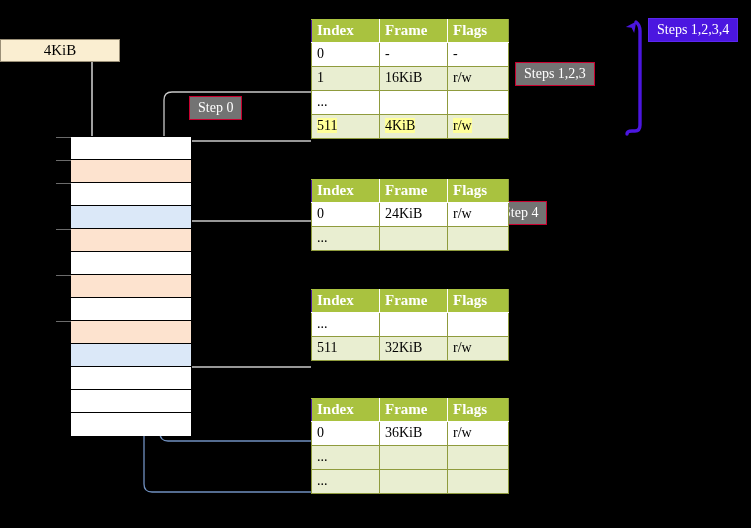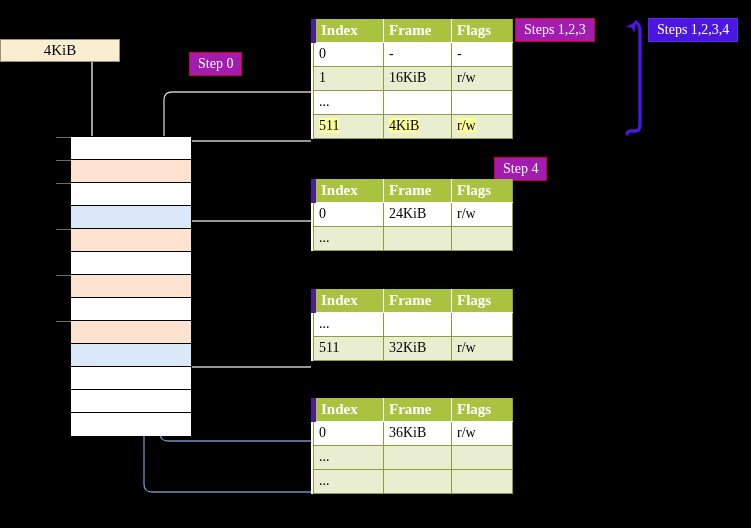--- a/index.html
+++ b/index.html
@@ -18,37 +18,37 @@
     background:#faeed1;border:1px solid #9a8f77;
     font-size:15px;text-align:center;line-height:20px;
     color:#000;
   }
 
   
   .badge{
     font-size:14px;line-height:19px;padding:1px 8px 2px 8px;
     color:#ffffff;white-space:nowrap;text-align:center;
   }
-  .badge-red{background:#a21caf;border:1px solid #c8002f;}
+  .badge-red{background:#737373;border:1px solid #c8002f;margin-top:44px;}
   .badge-blue{background:#4b16e0;border:1px solid #5b27ef;}
 
   
   table.ptbl{
     border-collapse:collapse;position:absolute;
     font-size:14px;background:#ffffff;
     border:1px solid #8f9b3d;
   }
   table.ptbl th{
     background:#a9c23f;color:#ffffff;font-weight:bold;
     text-align:left;padding:2px 5px 3px 5px;
     border:1px solid #ffffff;
     border-top-color:#a9c23f;border-left-color:#8f9b3d;
     font-size:15px;
   }
-  table.ptbl th:first-child{border-left:5px solid #4c1d95;}
+  table.ptbl th:first-child{border-left:1px solid #4c1d95;}
   table.ptbl th:last-child{border-right:1px solid #8f9b3d;}
   table.ptbl td{
     padding:2px 5px 3px 5px;
     border:1px solid #8f9b3d;
     height:18px;vertical-align:middle;
     font-size:14px;
   }
   tr.odd  td{background:#ffffff;}
   tr.even td{background:#e9eed1;}
   td.hl span{background:#ffff99;}

